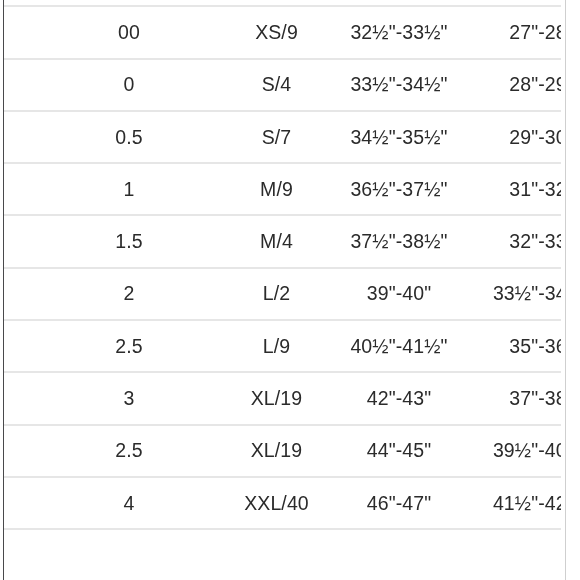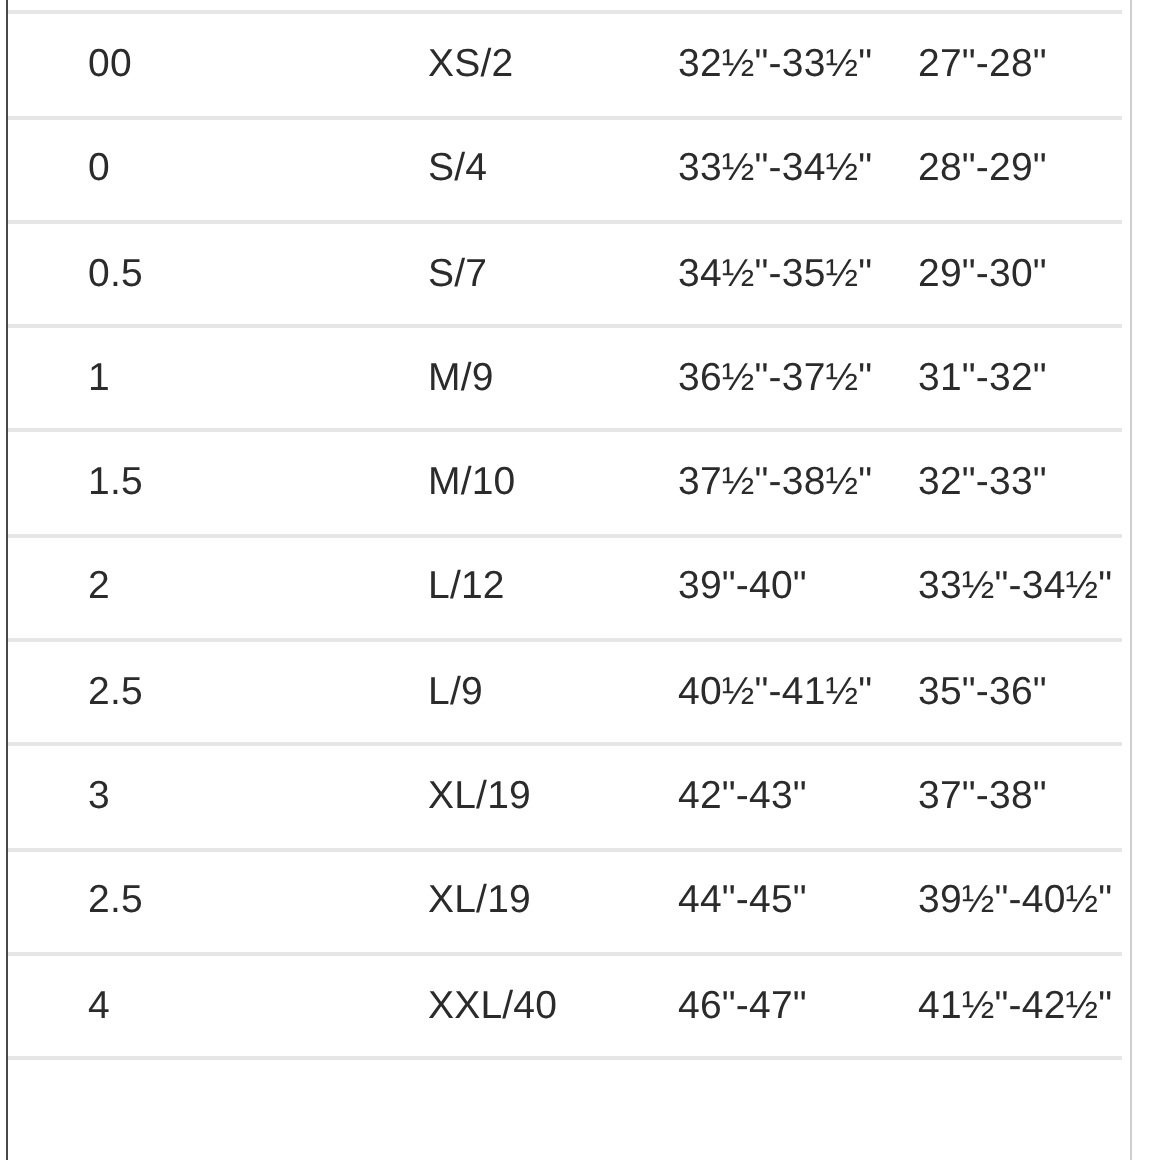--- a/index.html
+++ b/index.html
@@ -62,20 +62,21 @@
   .size-table tr {
     height: 52.3px;
   }
 
   .size-table td {
     border-top: 2px solid #e6e6e6;
     color: #2b2b2b;
     font-size: 19.5px;
     font-weight: 400;
     letter-spacing: 0.1px;
+    text-align: center;
     vertical-align: middle;
     white-space: nowrap;
     padding: 0;
   }
 
   .size-table tr:last-child td {
     border-bottom: 2px solid #e6e6e6;
   }
 
   
@@ -108,21 +109,21 @@
           <td></td>
           <td>000</td>
           <td>XS/0</td>
           <td>31½"-32½"</td>
           <td>26"-27"</td>
         </tr>
 
         <tr>
           <td></td>
           <td>00</td>
-          <td>XS/2</td>
+          <td>XS/9</td>
           <td>32½"-33½"</td>
           <td>27"-28"</td>
         </tr>
 
         <tr>
           <td></td>
           <td>0</td>
           <td>S/4</td>
           <td>33½"-34½"</td>
           <td>28"-29"</td>
@@ -140,29 +141,29 @@
           <td></td>
           <td>1</td>
           <td>M/9</td>
           <td>36½"-37½"</td>
           <td>31"-32"</td>
         </tr>
 
         <tr>
           <td></td>
           <td>1.5</td>
-          <td>M/10</td>
+          <td>M/4</td>
           <td>37½"-38½"</td>
           <td>32"-33"</td>
         </tr>
 
         <tr>
           <td></td>
           <td>2</td>
-          <td>L/12</td>
+          <td>L/2</td>
           <td>39"-40"</td>
           <td>33½"-34½"</td>
         </tr>
 
         <tr>
           <td></td>
           <td>2.5</td>
           <td>L/9</td>
           <td>40½"-41½"</td>
           <td>35"-36"</td>

